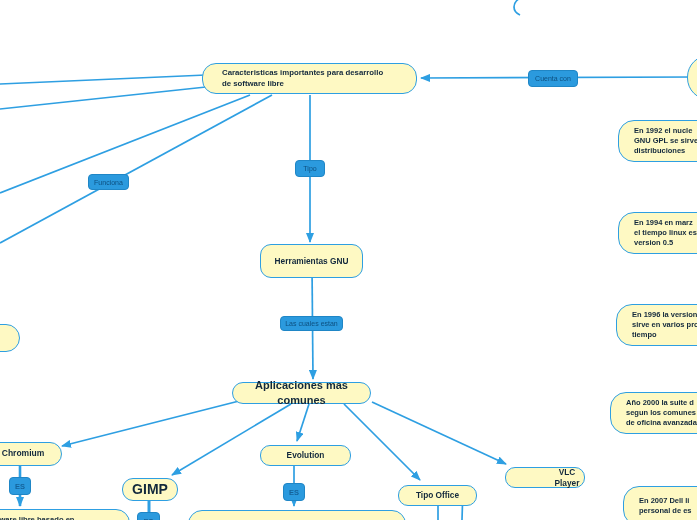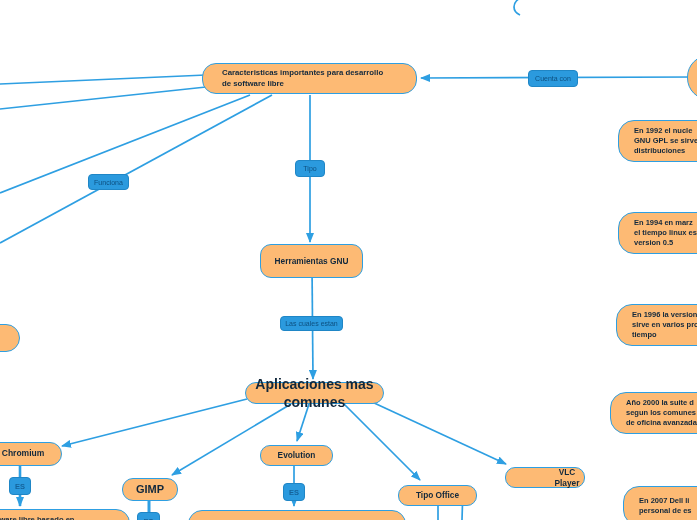--- a/index.html
+++ b/index.html
@@ -7,21 +7,21 @@
     position:relative;
     width:697px;height:520px;
     overflow:hidden;
     background:#ffffff;
     font-family:"Liberation Sans", sans-serif;
   }
   svg.edges{position:absolute;left:0;top:0;z-index:1;}
   .node{
     position:absolute;
     box-sizing:border-box;
-    background:#fdba74;
+    background:#fef9c3;
     border:1.6px solid #2e9fe2;
     border-radius:14px;
     color:#12283c;
     font-weight:bold;
     display:flex;
     align-items:center;
     justify-content:center;
     text-align:center;
     z-index:2;
     line-height:1.32;
@@ -79,33 +79,33 @@
 
 <div class="node multiline" style="left:202px;top:63px;width:215px;height:31px;padding-left:19px;font-size:7.8px;">
   <span>Caracteristicas importantes para desarrollo</span>
   <span>de software libre</span>
 </div>
 
 <div class="node" style="left:260px;top:244px;width:103px;height:34px;font-size:8.3px;border-radius:11px;">
   <span>Herramientas GNU</span>
 </div>
 
-<div class="node" style="left:245px;top:382px;width:139px;height:22px;font-size:14px;border-radius:11px;">
+<div class="node" style="left:232px;top:382px;width:139px;height:22px;font-size:11px;border-radius:11px;">
   <span>Aplicaciones mas comunes</span>
 </div>
 
 <div class="node" style="left:-16px;top:442px;width:78px;height:24px;font-size:8.5px;border-radius:12px;">
   <span>Chromium</span>
 </div>
 
-<div class="node" style="left:122px;top:478px;width:56px;height:23px;font-size:11px;border-radius:11px;">
+<div class="node" style="left:122px;top:478px;width:56px;height:23px;font-size:14px;border-radius:11px;">
   <span>GIMP</span>
 </div>
 
-<div class="node" style="left:260px;top:445px;width:73px;height:21px;font-size:8.3px;border-radius:10px;">
+<div class="node" style="left:260px;top:445px;width:91px;height:21px;font-size:8.3px;border-radius:10px;">
   <span>Evolution</span>
 </div>
 
 <div class="node" style="left:398px;top:485px;width:79px;height:21px;font-size:8.3px;border-radius:10px;">
   <span>Tipo Office</span>
 </div>
 
 <div class="node" style="left:505px;top:467px;width:80px;height:21px;font-size:8.3px;border-radius:10px;padding-left:44px;">
   <span>VLC Player</span>
 </div>

